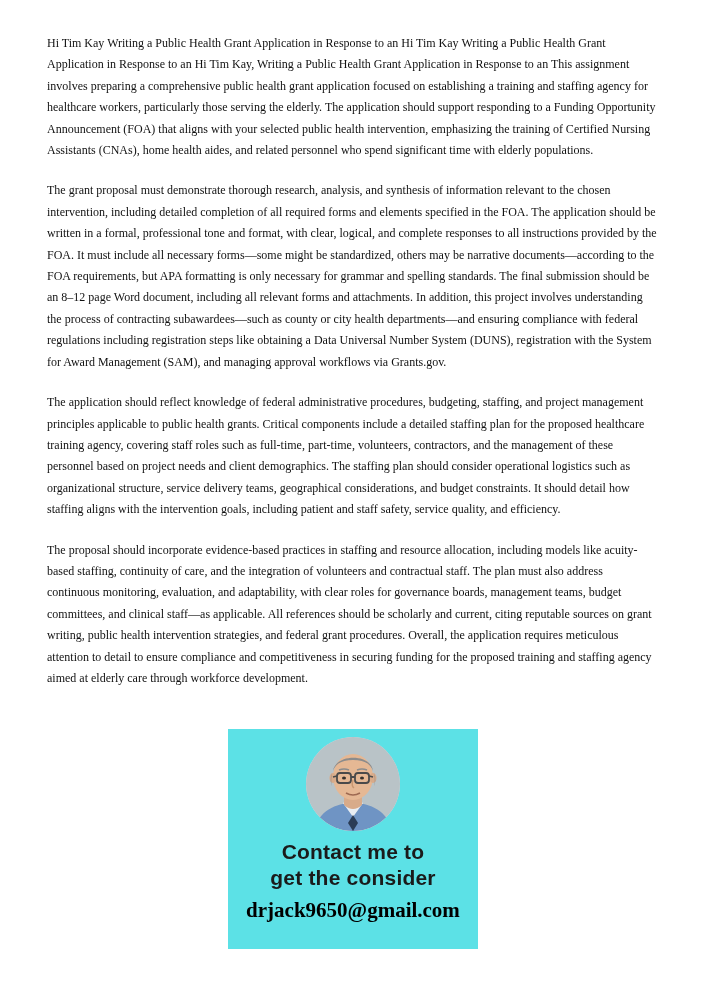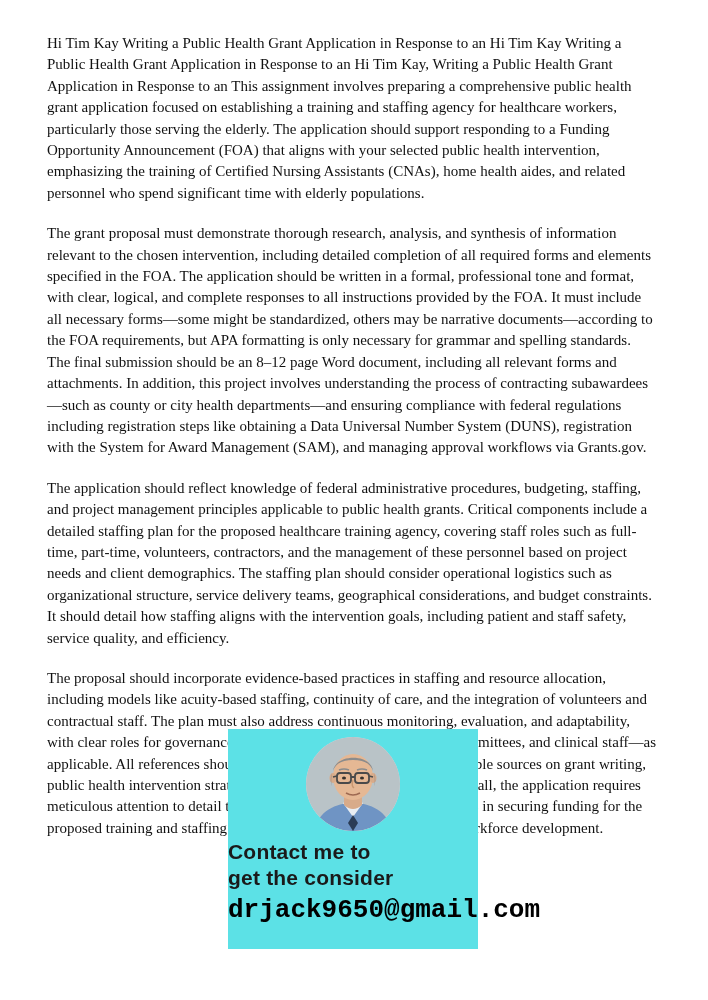--- a/index.html
+++ b/index.html
@@ -23,39 +23,39 @@
     height: 1000px;
     background: #ffffff;
   }
   .doc-body {
     position: absolute;
     left: 47px;
     top: 33px;
     width: 610px;
   }
   .para {
-    font-size: 15px;
+    font-size: 12px;
     line-height: 21.4px;
     text-align: left;
     margin: 0 0 19px 0;
     color: #111111;
   }
   .para:last-child {
     margin-bottom: 0;
   }
   
   .contact-card {
     position: absolute;
     left: 228px;
     top: 729px;
     width: 250px;
     height: 220px;
     background: #5ce1e6;
     box-sizing: border-box;
-    text-align: left;
+    text-align: center;
     font-family: "Liberation Sans", sans-serif;
   }
   .avatar {
     position: absolute;
     left: 50%;
     top: 8px;
     transform: translateX(-50%);
     width: 94px;
     height: 94px;
     border-radius: 50%;
@@ -74,23 +74,23 @@
   .contact-line {
     font-family: "Liberation Sans", sans-serif;
     font-weight: bold;
     font-size: 21px;
     line-height: 26px;
     color: #1a1a1a;
     letter-spacing: 0.2px;
   }
   .contact-email {
     margin-top: 6px;
-    font-family: Liberation Mono, monospace;
+    font-family: Liberation Serif, serif;
     font-weight: bold;
-    font-size: 26px;
+    font-size: 21px;
     line-height: 26px;
     color: #000000;
   }
 </style>
 </head>
 <body>
 
 <div class="page">
 
   <div class="doc-body">

